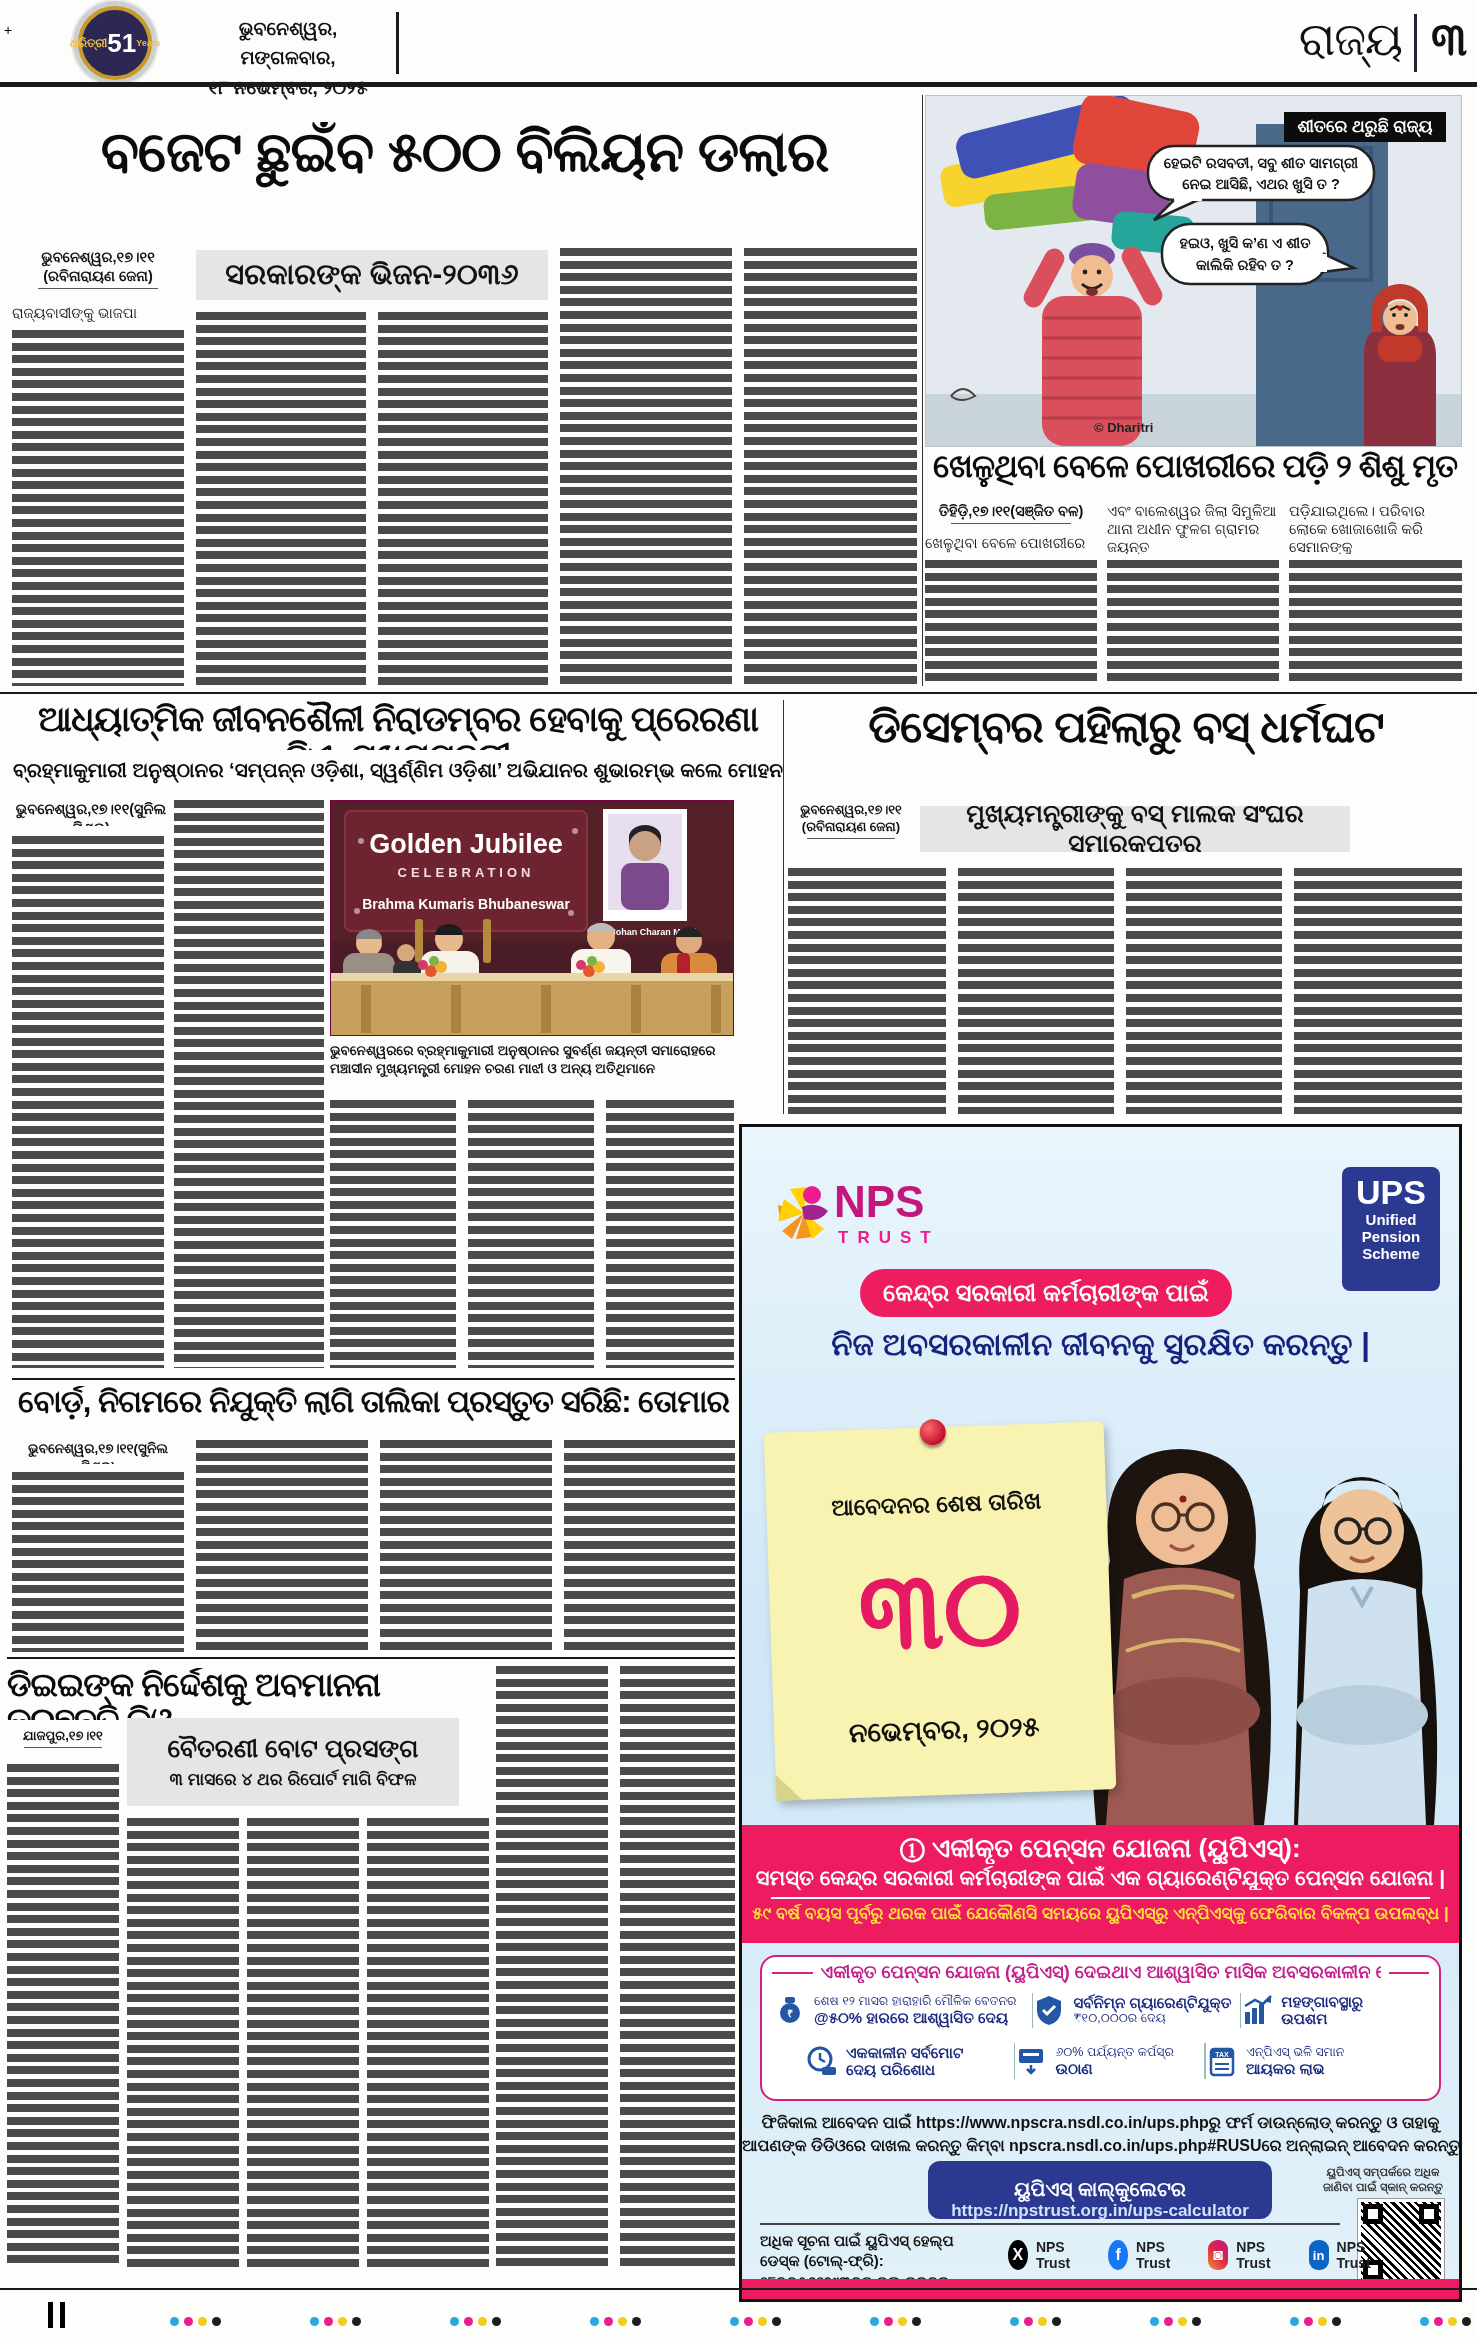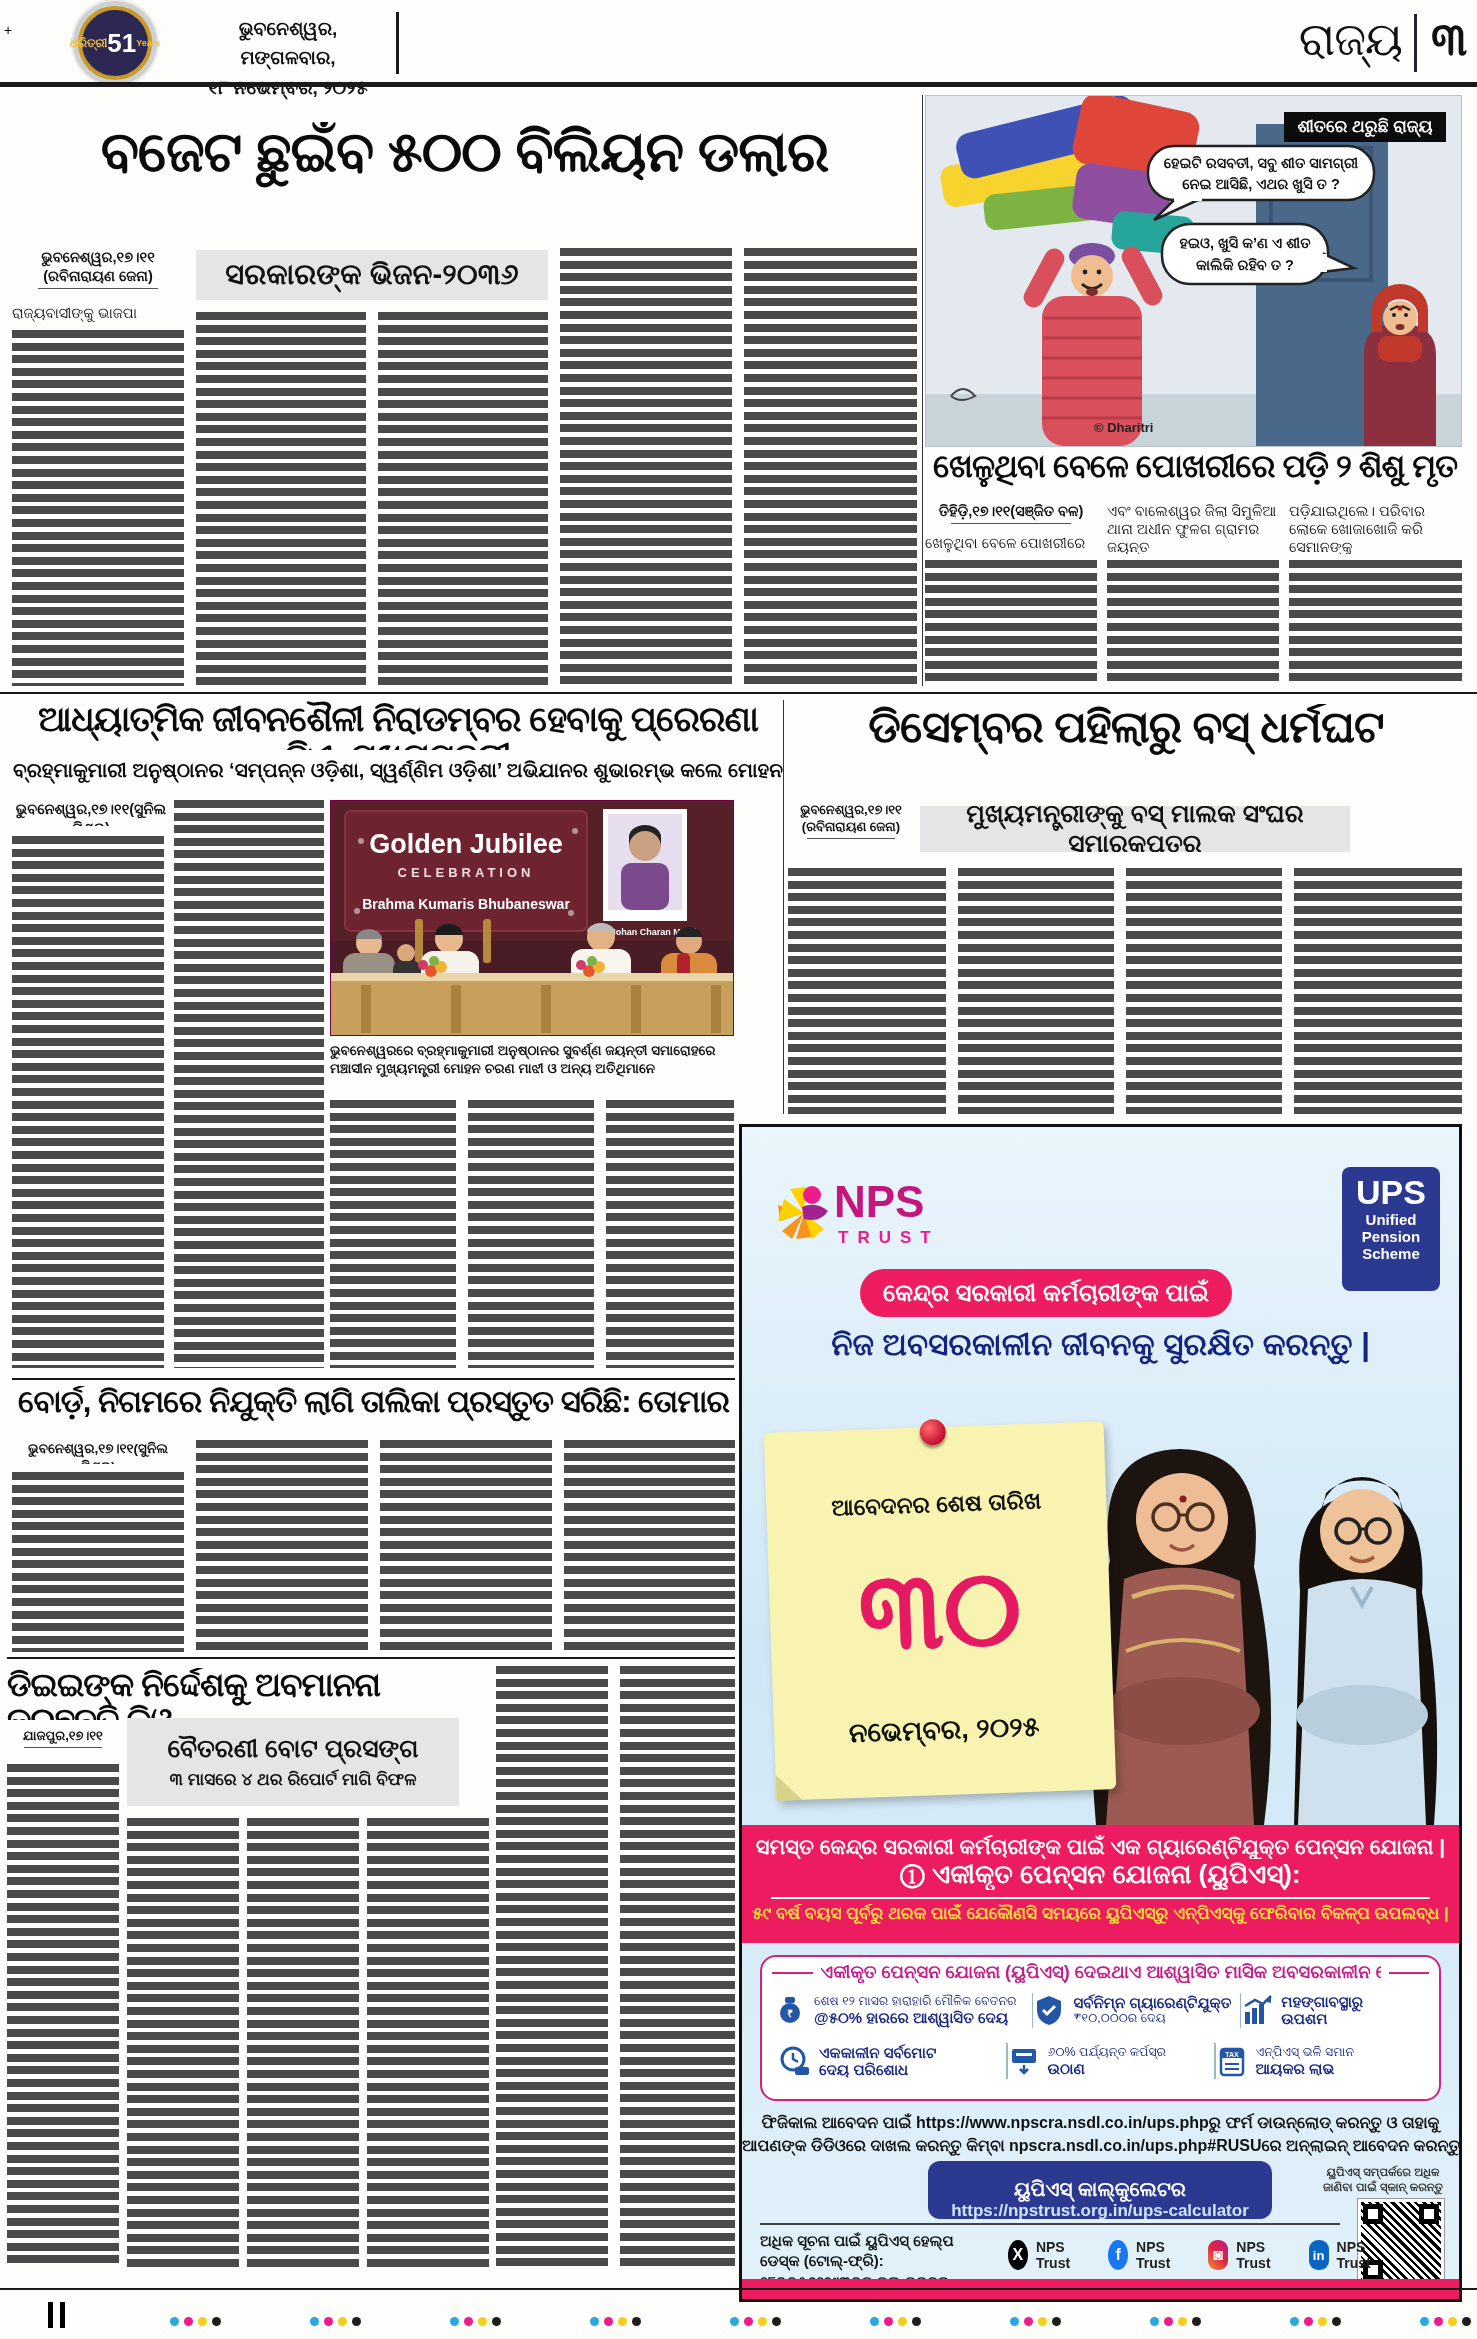--- a/index.html
+++ b/index.html
@@ -348,25 +348,25 @@
     </svg>
 
     <div class="abs sticky" style="left:28px;top:300px;width:340px;height:368px">
       <div class="abs pin" style="left:156px;top:-8px"></div>
       <div class="abs" style="left:0;top:64px;width:340px;text-align:center;font-size:23px;font-weight:bold;overflow:hidden">ଆବେଦନର ଶେଷ ତାରିଖ</div>
       <div class="abs" style="left:0;top:102px;width:340px;text-align:center;font-size:108px;font-weight:bold;color:#e51a62;line-height:1.5">୩୦</div>
       <div class="abs" style="left:0;top:288px;width:340px;text-align:center;font-size:27px;font-weight:bold;overflow:hidden">ନଭେମ୍ବର, ୨୦୨୫</div>
     </div>
 
     <div class="abs band" style="left:0;top:698px;width:717px;height:118px;padding-top:8px">
-      <div style="font-size:21px;font-weight:bold;margin-top:2px;overflow:hidden">ସମସ୍ତ କେନ୍ଦ୍ର ସରକାରୀ କର୍ମଚାରୀଙ୍କ ପାଇଁ ଏକ ଗ୍ୟାରେଣ୍ଟିଯୁକ୍ତ ପେନ୍‌ସନ ଯୋଜନା |</div>
       <div style="font-size:26px;font-weight:bold;overflow:hidden">
         <span>①</span>
         <span>ଏକୀକୃତ ପେନ୍‌ସନ ଯୋଜନା (ୟୁପିଏସ୍):</span>
       </div>
+      <div style="font-size:21px;font-weight:bold;margin-top:2px;overflow:hidden">ସମସ୍ତ କେନ୍ଦ୍ର ସରକାରୀ କର୍ମଚାରୀଙ୍କ ପାଇଁ ଏକ ଗ୍ୟାରେଣ୍ଟିଯୁକ୍ତ ପେନ୍‌ସନ ଯୋଜନା |</div>
       <div style="width:92%;height:1.5px;background:#fff;margin:7px auto 5px"></div>
       <div style="font-size:17px;font-weight:bold;color:#ffe13a;overflow:hidden">୫୯ ବର୍ଷ ବୟସ ପୂର୍ବରୁ ଥରକ ପାଇଁ ଯେକୌଣସି ସମୟରେ ୟୁପିଏସ୍‌ରୁ ଏନ୍‌ପିଏସ୍‌କୁ ଫେରିବାର ବିକଳ୍ପ ଉପଲବ୍ଧ |</div>
     </div>
 
     <div class="abs bbox" style="left:18px;top:828px;width:681px;height:146px">
       <div style="display:flex;align-items:center;gap:8px;padding:5px 10px 0">
         <div style="flex:1;height:2px;background:#d4217f"></div>
         <div style="color:#c21f8a;font-weight:bold;font-size:18px;white-space:nowrap;overflow:hidden;max-width:560px">ଏକୀକୃତ ପେନ୍‌ସନ ଯୋଜନା (ୟୁପିଏସ୍) ଦେଇଥାଏ ଆଶ୍ୱାସିତ ମାସିକ ଅବସରକାଳୀନ ଯୋଜନା |</div>
         <div style="flex:1;height:2px;background:#d4217f"></div>
       </div>
@@ -401,21 +401,21 @@
               <rect x="18" y="10" width="5" height="20" fill="#2456a6"></rect>
               <path d="M4,12 l10,-6 8,4 8,-8" stroke="#2456a6" stroke-width="2.5" fill="none"></path>
               <path d="M30,2 l0,7 -7,-2 Z" fill="#2456a6"></path>
             </svg>
           <div>
               <div class="t2">ମହଙ୍ଗାବସ୍ଥାରୁ</div>
               <div class="t2">ଉପଶମ</div>
             </div>
         </div>
       </div>
-      <div style="display:flex;height:52px;padding:0 17px">
+      <div style="display:flex;height:52px;padding:0 44px">
         <div class="bi" style="flex:1.1">
           <svg width="32" height="32" viewBox="0 0 32 32">
               <circle cx="14" cy="14" r="11" fill="none" stroke="#2456a6" stroke-width="3"></circle>
               <path d="M14,8 v6 l5,3" stroke="#2456a6" stroke-width="2.5" fill="none"></path>
               <rect x="16" y="22" width="14" height="8" rx="2" fill="#2456a6"></rect>
             </svg>
           <div>
               <div class="t2">ଏକକାଳୀନ ସର୍ବମୋଟ</div>
               <div class="t2">ଦେୟ ପରିଶୋଧ</div>
             </div>

